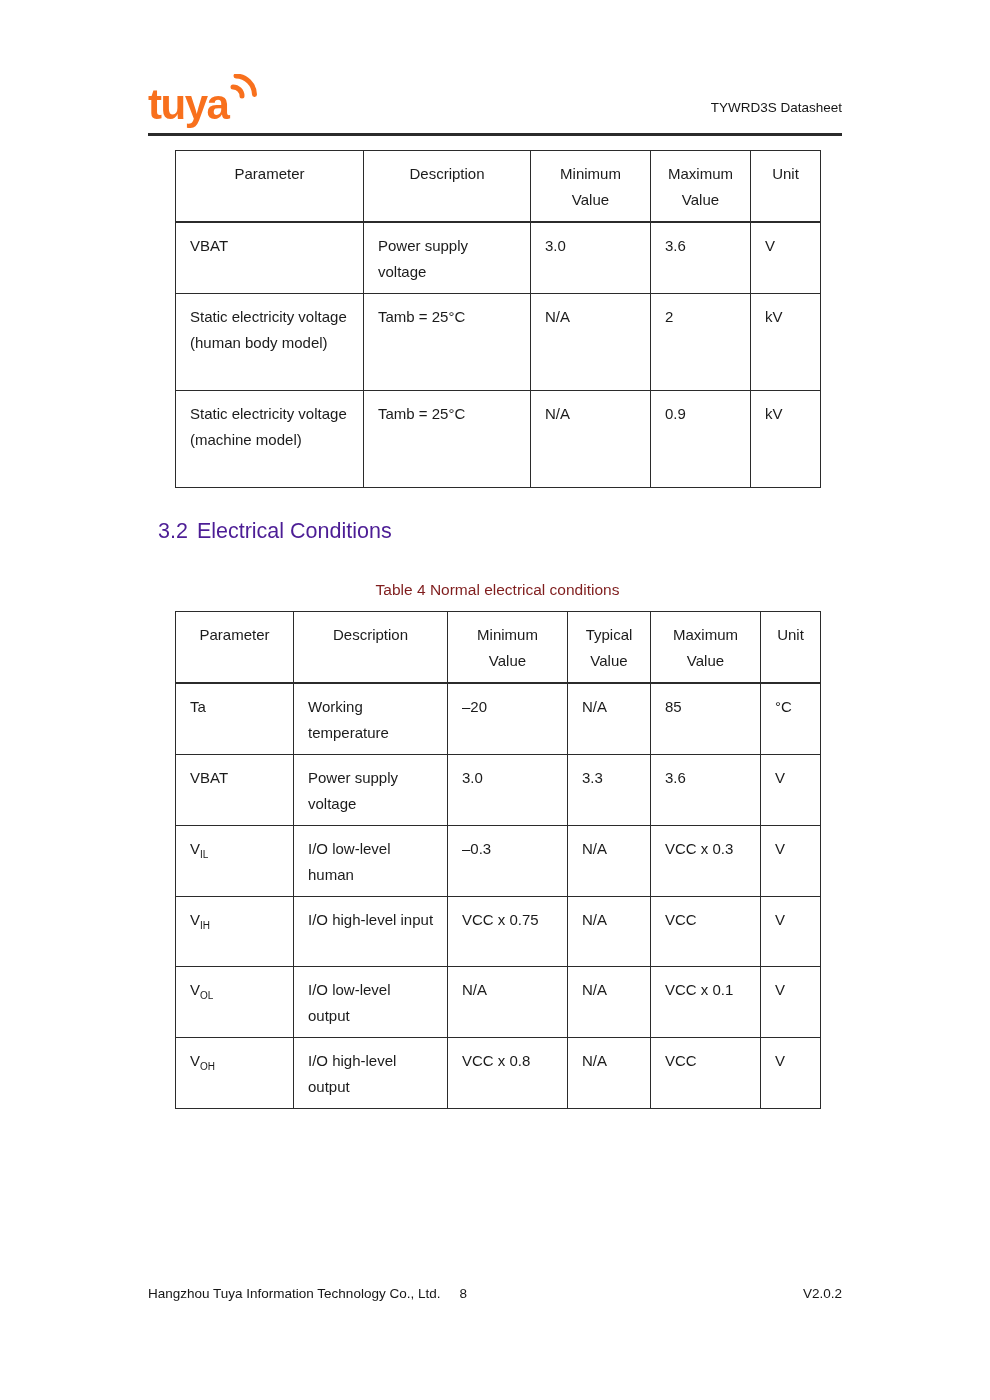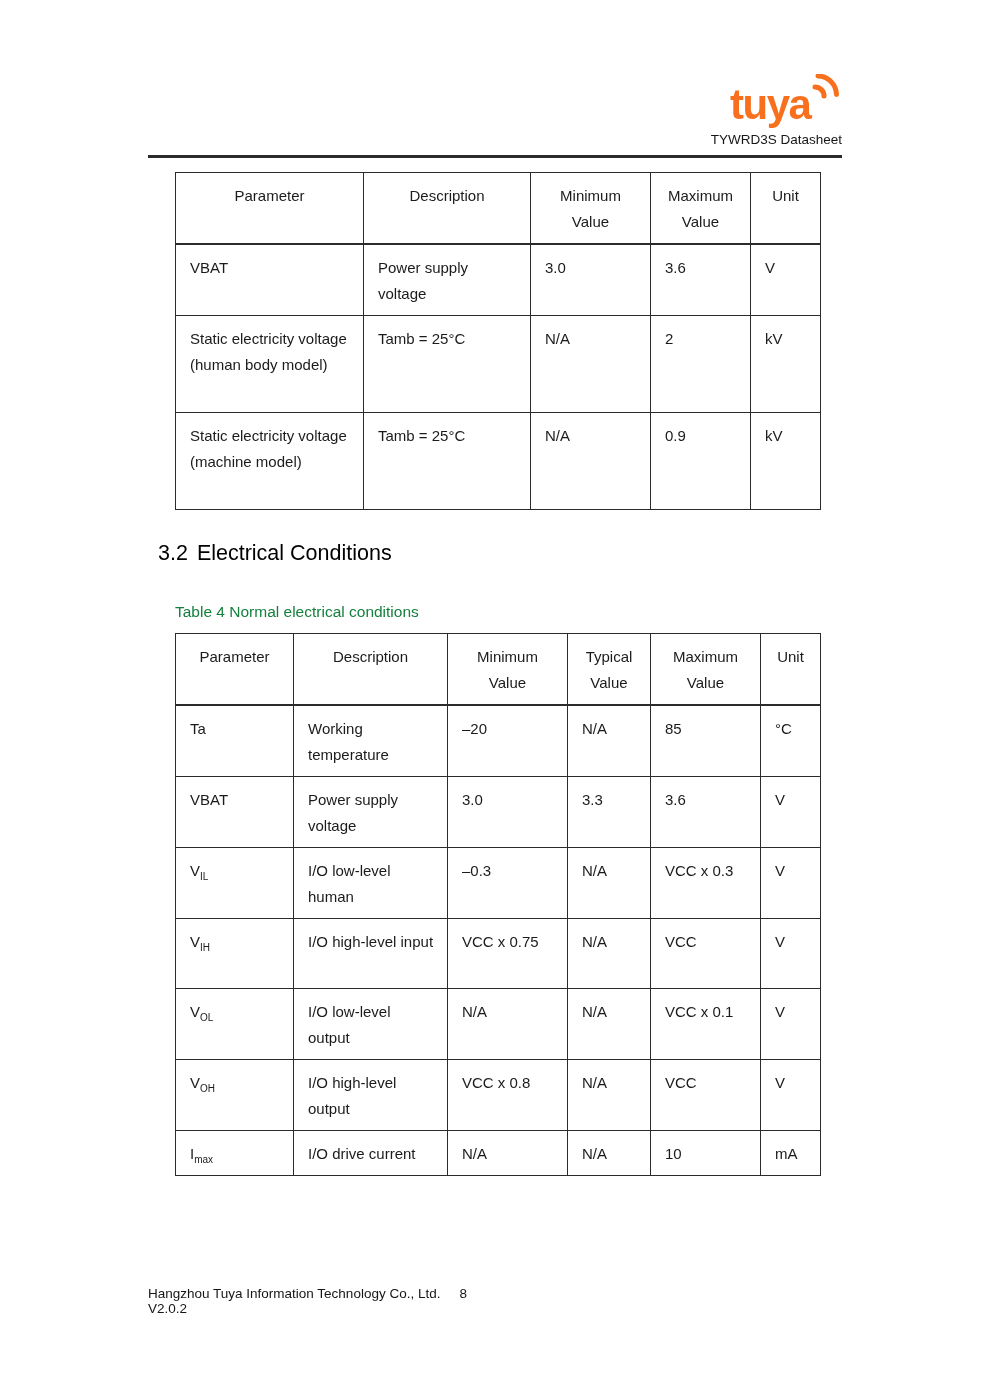--- a/index.html
+++ b/index.html
@@ -14,27 +14,26 @@
     overflow: hidden;
   }
   .content { padding: 0 148px; }
 
   
   .page-header {
     display: flex;
     justify-content: space-between;
     align-items: flex-end;
     padding-top: 74px;
-    flex-direction: column;
   }
   .logo { display: block; }
   .doc-title {
     font-size: 13.5px;
     color: #161616;
-    padding-bottom: 7px;
+    padding-bottom: 17px;
   }
   .header-rule {
     height: 2.5px;
     background: #2b2b2b;
     border: none;
     margin-top: 1px;
   }
 
   
   table {
@@ -62,43 +61,43 @@
   sub { font-size: 10px; line-height: 0; letter-spacing: 0; }
 
   .ratings-table { margin-top: 14px; }
 
   
   .section-heading {
     margin-top: 31px;
     margin-left: 10px;
     font-size: 21.5px;
     font-weight: normal;
-    color: #000000;
+    color: #4c1d95;
   }
   .section-heading .sec-num { margin-right: 9px; }
   .table-caption {
     margin-top: 37px;
     margin-left: 27px;
     width: 645px;
+    text-align: center;
     font-size: 15.5px;
-    color: #15803d;
+    color: #7f1d1d;
   }
   .electrical-table { margin-top: 12px; }
 
   
   .page-footer {
     position: absolute;
     left: 148px;
     right: 148px;
     top: 1286px;
     display: flex;
     justify-content: space-between;
     font-size: 13.5px;
     color: #161616;
-    flex-direction: column;
   }
   .footer-page-num { margin-left: 19px; }
 </style>
 </head>
 <body>
 
 <div class="page">
   <div class="content">
 
     <div class="page-header">
@@ -255,28 +254,20 @@
           <td>V</td>
         </tr>
         <tr class="r70">
           <td><span>V</span><sub>OH</sub></td>
           <td>I/O high-level output</td>
           <td>VCC x 0.8</td>
           <td>N/A</td>
           <td>VCC</td>
           <td>V</td>
         </tr>
-        <tr class="r44">
-          <td><span>I</span><sub>max</sub></td>
-          <td>I/O drive current</td>
-          <td>N/A</td>
-          <td>N/A</td>
-          <td>10</td>
-          <td>mA</td>
-        </tr>
       </tbody>
     </table>
   </div>
 
   <div class="page-footer">
     <div>
       <span>Hangzhou Tuya Information Technology Co., Ltd.</span><span class="footer-page-num">8</span>
     </div>
     <div>V2.0.2</div>
   </div>

